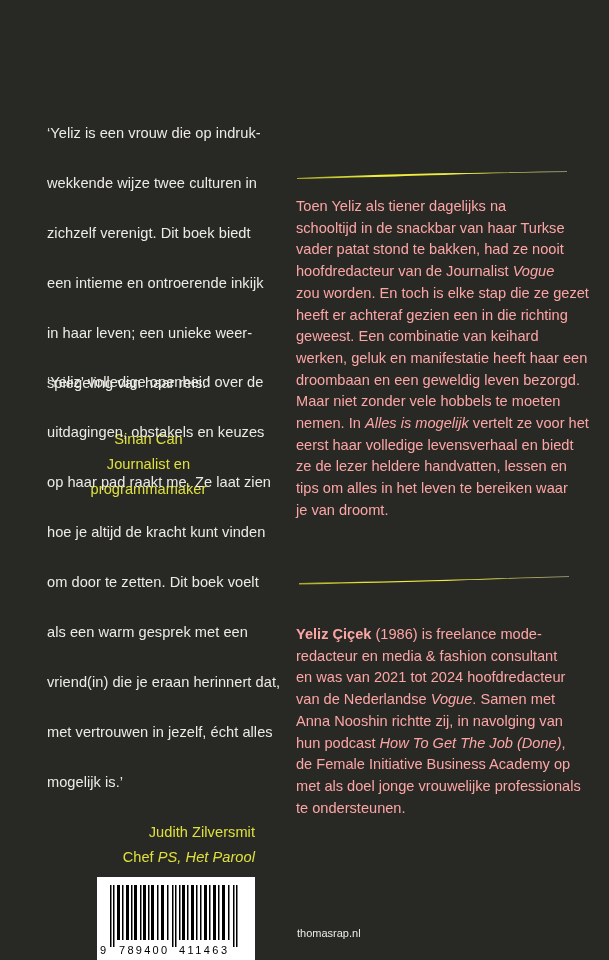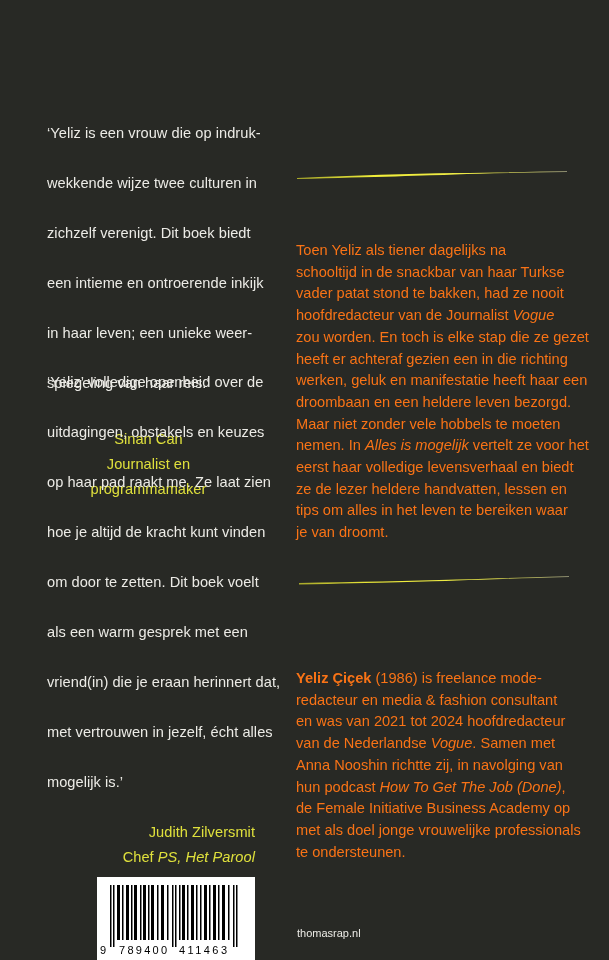--- a/index.html
+++ b/index.html
@@ -39,22 +39,21 @@
     }
     .swoosh svg { display: block; }
     .swoosh-1 { left: 295px; top: 170px; width: 280px; }
     .swoosh-2 { left: 297px; top: 575px; width: 280px; }
     .body-text {
       position: absolute;
       left: 296px;
       width: 290px;
       font-size: 14.6px;
       line-height: 21.7px;
-      color: #f97316;
-      margin-top: 44px;
+      color: #fca5a5;
     }
     .blurb { top: 196px; }
     .bio { top: 624px; }
     .bio strong { font-weight: bold; }
     .line { display: block; white-space: nowrap; }
     .barcode {
       position: absolute;
       left: 97px;
       top: 877px;
       width: 158px;
@@ -102,22 +101,23 @@
   </svg>
 </div>
 
 <div class="body-text blurb">
   <span class="line">Toen Yeliz als tiener dagelijks na</span>
   <span class="line">schooltijd in de snackbar van haar Turkse</span>
   <span class="line">vader patat stond te bakken, had ze nooit</span>
   <span class="line"><span>hoofdredacteur van de Journalist </span><em>Vogue</em></span>
   <span class="line">zou worden. En toch is elke stap die ze gezet</span>
   <span class="line">heeft er achteraf gezien een in die richting</span>
+  <span class="line">geweest. Een combinatie van keihard</span>
   <span class="line">werken, geluk en manifestatie heeft haar een</span>
-  <span class="line">droombaan en een heldere leven bezorgd.</span>
+  <span class="line">droombaan en een geweldig leven bezorgd.</span>
   <span class="line">Maar niet zonder vele hobbels te moeten</span>
   <span class="line"><span>nemen. In </span><em>Alles is mogelijk</em><span> vertelt ze voor het</span></span>
   <span class="line">eerst haar volledige levensverhaal en biedt</span>
   <span class="line">ze de lezer heldere handvatten, lessen en</span>
   <span class="line">tips om alles in het leven te bereiken waar</span>
   <span class="line">je van droomt.</span>
 </div>
 
 <div class="quote quote-2">
   <p>

